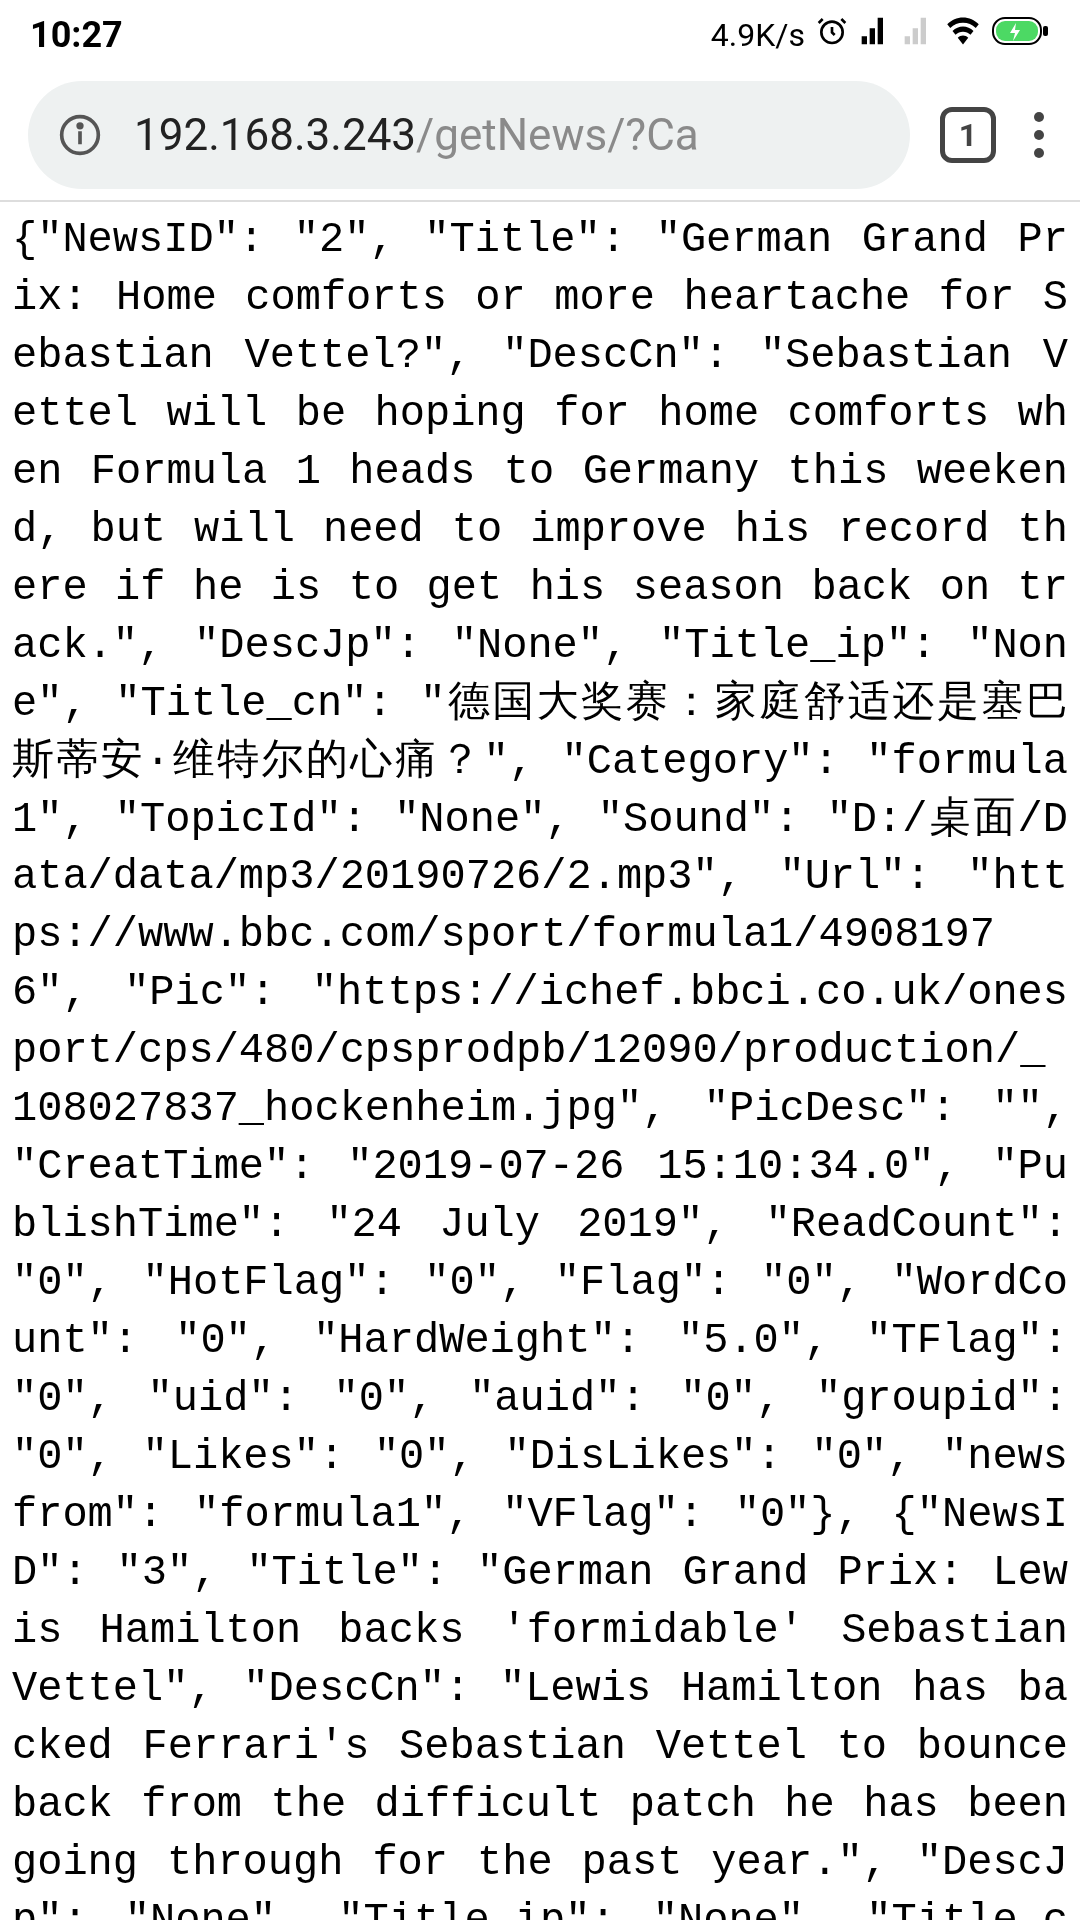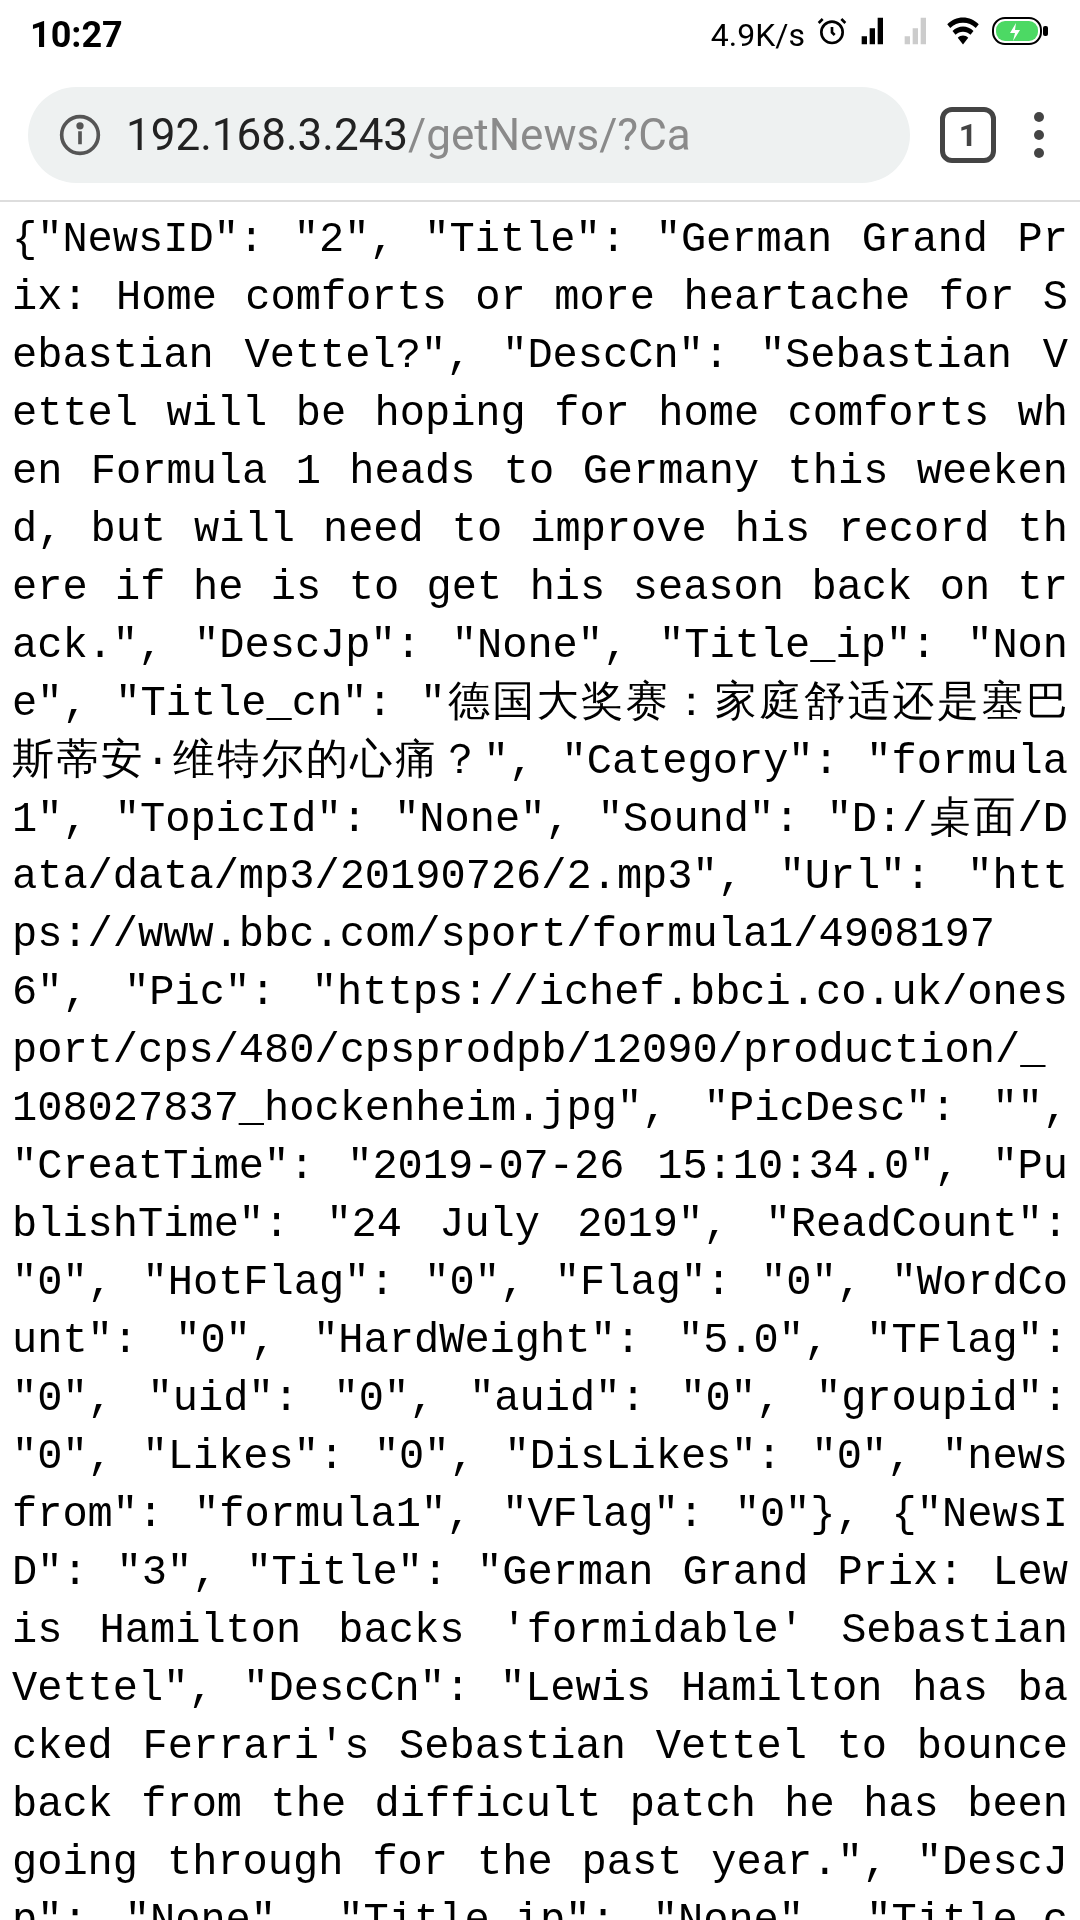--- a/index.html
+++ b/index.html
@@ -44,22 +44,22 @@
       gap: 30px;
       height: 130px;
     }
     .url-pill {
       flex: 1;
       display: flex;
       align-items: center;
       background: #eef1f1;
       border-radius: 60px;
       padding: 20px 30px;
-      height: 96px;
-      gap: 24px;
+      height: 108px;
+      gap: 32px;
       overflow: hidden;
     }
     .info-icon {
       width: 44px;
       height: 44px;
       flex-shrink: 0;
     }
     .url-text {
       font-size: 44px;
       white-space: nowrap;

